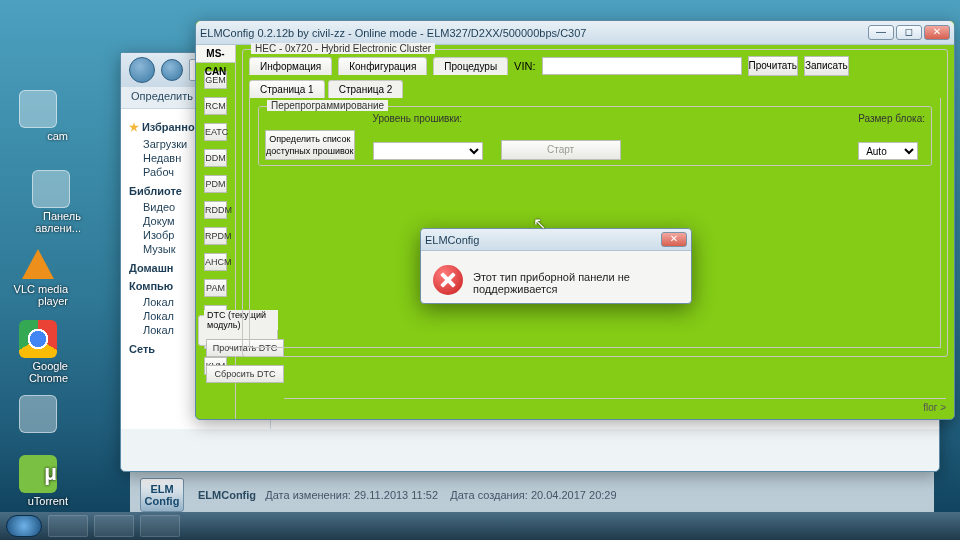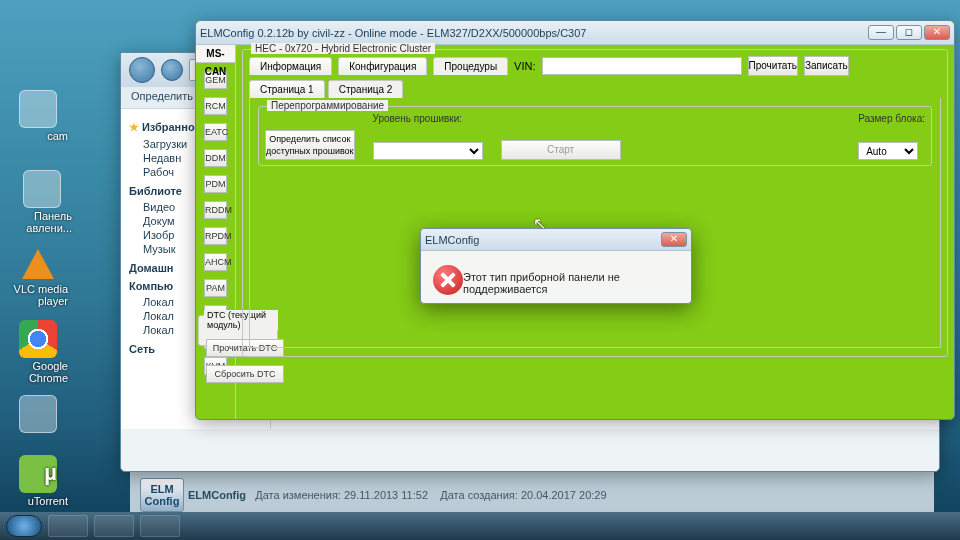--- a/index.html
+++ b/index.html
@@ -50,45 +50,45 @@
   .firmrow{display:flex;align-items:flex-end;gap:18px}
   .lbl{font-size:10px;color:#333;margin-bottom:18px}
   .sel{height:18px;border:1px solid #bdbdb8;background:#fff;font-size:10px;padding:0 3px}
   .dis{color:#9a9a94}
   .foot{position:absolute;left:88px;right:8px;bottom:6px;border-top:1px solid #c7c7c2;padding-top:3px;display:flex;justify-content:flex-end;font-size:10px;color:#555}
   .dtc-box{position:absolute;left:2px;top:294px;width:80px;border:1px solid #c7c7c2;padding:3px 2px 6px;font-size:9px;background:#f1f1ee;border-radius:3px}
   .dtc-t{position:relative;top:-9px;left:3px;background:#f1f1ee;padding:0 3px;font-size:9px;display:inline-block}
 
   .dlg{position:absolute;left:420px;top:228px;width:272px;z-index:10;background:#f5f5f3;border:1px solid #6d90a8;box-shadow:0 6px 22px rgba(0,0,0,.45);border-radius:4px}
   .dlg .titlebar{height:22px}
-  .dlg-body{padding:14px 12px 8px;display:flex;align-items:flex-start}
+  .dlg-body{padding:14px 12px 8px;display:flex;gap:10px;align-items:flex-start}
   .err-ic{width:30px;height:30px;border-radius:50%;background:radial-gradient(circle at 35% 30%,#ff7b7b,#c81e1e);position:relative;flex-shrink:0}
   .err-ic:before,.err-ic:after{content:"";position:absolute;left:6px;top:13px;width:18px;height:4px;background:#fff;border-radius:1px}
   .err-ic:before{transform:rotate(45deg)}
   .err-ic:after{transform:rotate(-45deg)}
   .dlg-msg{font-size:11px;color:#222;padding-top:6px}
   .dlg-ft{padding:6px 10px 10px;text-align:right}
   .okbtn{width:74px;height:22px;border:1px solid #8a8a85;background:linear-gradient(#fdfdfb,#e6e6e2);font-size:11px}
 
-  .status{position:absolute;left:130px;bottom:22px;right:26px;height:48px;background:rgba(230,238,244,.8);display:flex;align-items:center;gap:4px;padding:0 10px;font-size:10px;color:#2a4a60;border-top:1px solid #b7c9d6}
+  .status{position:absolute;left:130px;bottom:22px;right:26px;height:48px;background:rgba(230,238,244,.8);display:flex;align-items:center;gap:14px;padding:0 10px;font-size:10px;color:#2a4a60;border-top:1px solid #b7c9d6}
   .elm-badge{width:44px;height:34px;background:linear-gradient(#fff,#94b1c7);border:1px solid #6e8ea6;border-radius:3px;display:flex;flex-direction:column;justify-content:center;align-items:center;font-size:8px;font-weight:bold;color:#16496d}
   .kv{color:#456}
 
   .taskbar{position:absolute;left:0;right:0;bottom:0;height:28px;background:linear-gradient(#4a6d84,#1f3a4c);display:flex;align-items:center;padding:0 6px;gap:6px}
   .start{width:36px;height:22px;border-radius:11px;background:radial-gradient(circle at 50% 50%,#6fb2e8,#1a4f7d);border:1px solid #0b2d48}
   .tb-item{width:40px;height:22px;border:1px solid rgba(255,255,255,.15);border-radius:2px;background:rgba(255,255,255,.08)}
 </style>
 </head>
 <body>
 
 <div class="desk-icon" style="left:8px;top:90px">
     <div class="ic blank"></div>
     <div>cam</div>
   </div>
-<div class="desk-icon" style="left:12px;top:170px">
+<div class="desk-icon" style="left:21px;top:170px">
     <div class="ic blank"></div>
     <div>Панель
 авлени...</div>
   </div>
 <div class="desk-icon" style="left:8px;top:245px">
     <div class="vlc-ic"></div>
     <div>VLC media
 player</div>
   </div>
 <div class="desk-icon" style="left:8px;top:320px">
@@ -209,20 +209,21 @@
               <button class="sbtn dis" style="width:120px">Старт</button>
               <div style="margin-left:auto">
                 <div class="lbl">Размер блока:</div>
                 <select class="sel" style="width:60px"><option>Auto</option></select>
               </div>
             </div>
           </div>
         </div>
       </div>
     </div>
+    <div class="foot">floг  &gt;</div>
   </div>
 </div>
 
 <div class="dlg">
   <div class="titlebar">
     <span class="t">ELMConfig</span>
     <span class="wbtn x">✕</span>
   </div>
   <div class="dlg-body">
     <div class="err-ic"></div>

